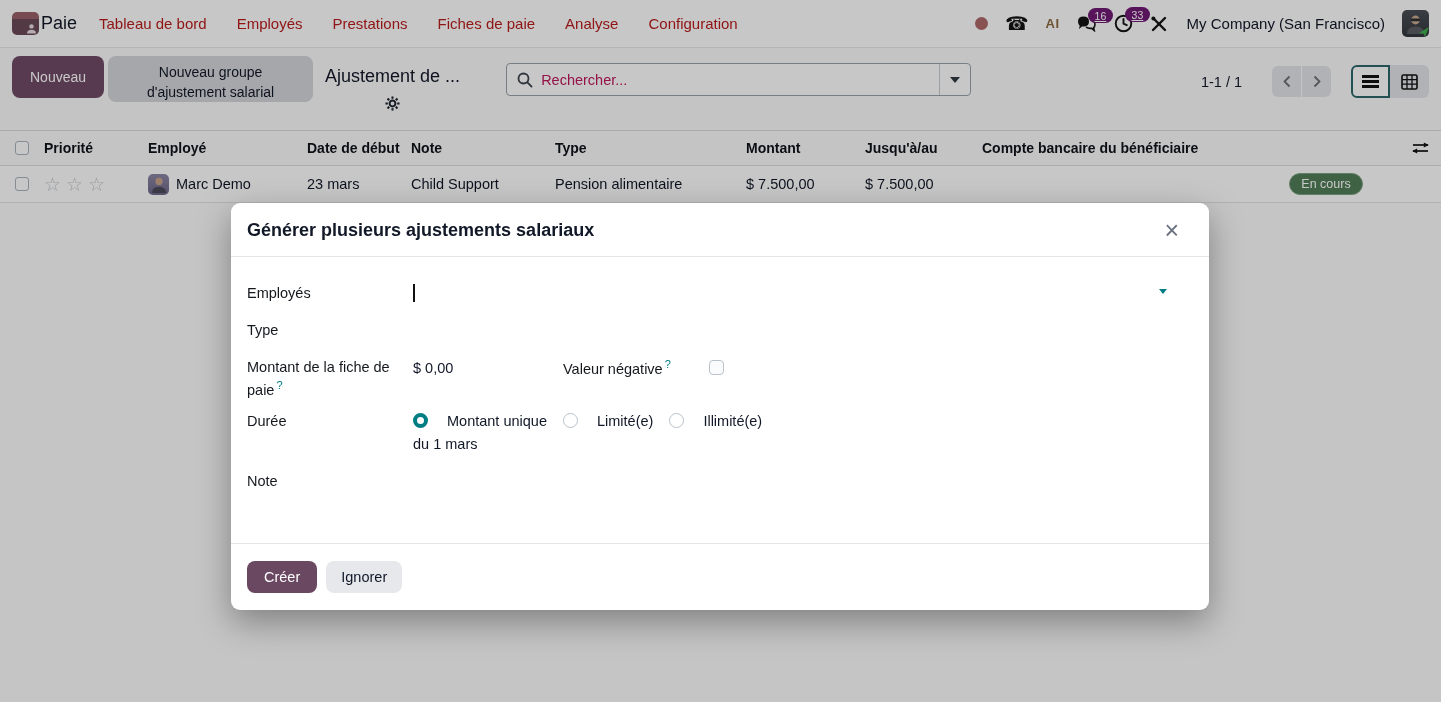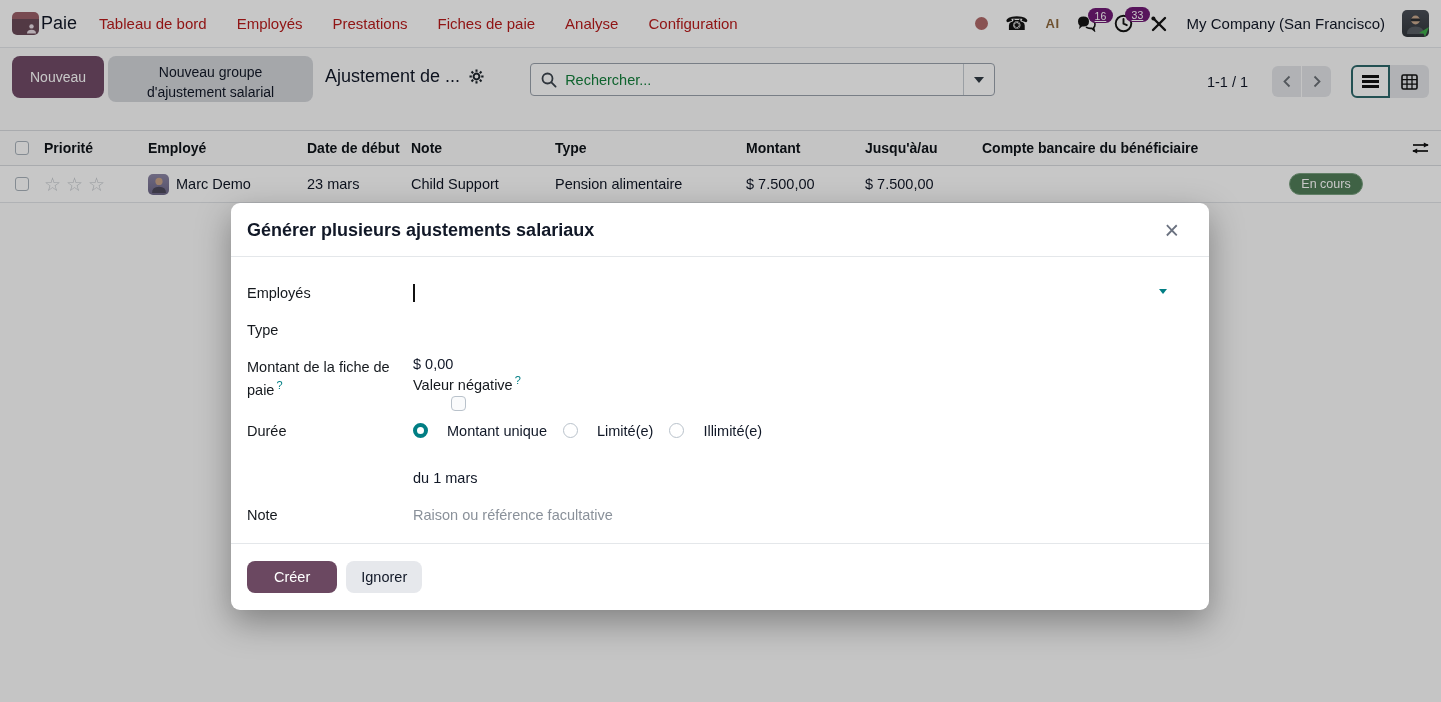--- a/index.html
+++ b/index.html
@@ -23,31 +23,31 @@
   .company { font-size:15px; color:#111827; margin-left:2px; }
   .avatar-lg { width:27px; height:27px; border-radius:5px; background:linear-gradient(#4a4f57,#33373d); position:relative; overflow:hidden; }
   .avatar-lg svg.person { position:absolute; left:3px; top:3px; }
   .avatar-lg svg.plane { position:absolute; right:0px; bottom:0px; }
 
   
   .cbar { height:82px; background:#fbfbfc; display:flex; align-items:flex-start; padding:8px 12px 0 12px; }
   .btn { border:none; border-radius:8px; font-size:14px; cursor:pointer; font-family:inherit; }
   .btn-primary { background:#714B67; color:#fff; padding:13px 18px; }
   .btn-group { background:#d4d6da; color:#111827; padding:6px 14px; margin-left:4px; width:205px; line-height:1.45; height:46px; }
-  .crumb { display:flex; align-items:center; gap:9px; margin-left:12px; margin-top:10px; }
+  .crumb { display:flex; align-items:center; gap:9px; margin-left:12px; margin-top:10px;flex-direction:column; }
   .crumb-title { font-size:18px; color:#111827; }
   .gear { display:flex; cursor:pointer; }
   .searchbox { margin-left:46px; margin-top:7px; width:465px; height:33px; background:#fff; border:1px solid #9aa2ac; border-radius:4px; display:flex; align-items:center; }
   .searchbox .mag { margin:0 8px 0 10px; display:flex; }
-  .searchbox .ph { color:#15803d; font-size:14.5px; flex:1; }
+  .searchbox .ph { color:#be185d; font-size:14.5px; flex:1; }
   .searchbox .sep { width:1px; height:100%; background:#c6ccd2; }
   .searchbox .dd { width:30px; display:flex; justify-content:center; align-items:center; height:100%; cursor:pointer; }
   .caret-down { width:0; height:0; border-left:5px solid transparent; border-right:5px solid transparent; border-top:6px solid #313b44; }
   .pager { margin-left:auto; display:flex; align-items:center; margin-top:9px; }
-  .pager-text { font-size:14.5px; color:#111827; margin-right:24px; }
+  .pager-text { font-size:14.5px; color:#111827; margin-right:30px; }
   .pg-btn { width:29px; height:31px; background:#e3e5e8; display:flex; align-items:center; justify-content:center; cursor:pointer; }
   .pg-btn.prev { border-radius:6px 0 0 6px; margin-right:1px; }
   .pg-btn.next { border-radius:0 6px 6px 0; }
   .switcher { display:flex; margin-left:20px; }
   .sw-btn { width:39px; height:33px; display:flex; align-items:center; justify-content:center; cursor:pointer; background:#e3e5e8; }
   .sw-btn.active { background:#fff; border:2px solid #2e686b; border-radius:6px 0 0 6px; }
   .sw-btn.last { border-radius:0 6px 6px 0; }
   .list-glyph { width:17px; height:13px; background:repeating-linear-gradient(#111 0 2.6px, transparent 2.6px 5.2px); }
 
   
@@ -70,32 +70,32 @@
   .m-head { padding:15px 24px 13px 16px; display:flex; align-items:center; border-bottom:1px solid #e4e7ea; }
   .m-title { font-size:18px; font-weight:700; color:#111827; }
   .m-close { margin-left:auto; font-size:25px; color:#6b7280; cursor:pointer; line-height:1; padding:0 6px; }
   .m-body { padding:25px 24px 0 16px; flex:1; font-size:14.5px; color:#111827; }
   .f-row { display:grid; grid-template-columns:166px 1fr; align-items:start; margin-bottom:15px; }
   .f-label { font-weight:500; color:#15191e; padding-top:1px; line-height:1.45; }
   .sup-help { color:#017e84; font-size:11px; vertical-align:super; margin-left:2px; cursor:pointer; }
   .f-value { position:relative; min-height:22px; display:flex; align-items:center; }
   .text-caret { display:inline-block; width:1.5px; height:18px; background:#111; }
   .caret-teal { position:absolute; right:18px; top:7px; width:0; height:0; border-left:4.5px solid transparent; border-right:4.5px solid transparent; border-top:5.5px solid #017e84; cursor:pointer; }
-  .amount-row { display:flex; align-items:flex-start;flex-direction:column; }
+  .amount-row { display:flex; align-items:center; }
   .amount-val { width:150px; }
   .cb-inline { width:15px; height:15px; border:1px solid #b9c2cb; border-radius:4px; background:#fafbfc; margin-left:38px; cursor:pointer; }
   .radio-group { display:flex; align-items:center; gap:16px; }
   .radio-item { display:flex; align-items:center; gap:19px; cursor:pointer; }
   .radio { width:15px; height:15px; border-radius:50%; background:#fff; }
   .radio.on { border:4.5px solid #017e84; }
   .radio.off { border:1px solid #b9c2cb; }
   .radio-label { font-weight:500; }
   .muted-ph { color:#8a919a; }
   .m-foot { border-top:1px solid #e4e7ea; padding:17px 16px; display:flex; gap:9px; }
-  .btn-create { background:#6b4861; color:#fff; padding:8px 27px; border-radius:8px; font-size:14.5px; }
+  .btn-create { background:#6b4861; color:#fff; padding:8px 17px; border-radius:8px; font-size:14.5px; }
   .btn-discard { background:#e6e8ec; color:#111827; padding:8px 15px; border-radius:8px; font-size:14.5px; }
 </style>
 </head>
 <body>
 
 <div class="page">
 
   <div class="nav">
     <div class="brand">
       <div class="app-icon">
@@ -296,21 +296,21 @@
       </div>
       <div class="f-value amount-row">
         <span class="amount-val">$ 0,00</span>
         <span class="f-label">
           <span>Valeur négative</span><span class="sup-help">?</span>
         </span>
         <span class="cb-inline"></span>
       </div>
     </div>
 
-    <div class="f-row" style="margin-bottom:25px;">
+    <div class="f-row" style="margin-bottom:1px;">
       <div class="f-label">Durée</div>
       <div class="f-value radio-group">
         <span class="radio-item">
           <span class="radio on"></span>
           <span class="radio-label">Montant unique</span>
         </span>
         <span class="radio-item">
           <span class="radio off"></span>
           <span class="radio-label">Limité(e)</span>
         </span>
@@ -321,21 +321,20 @@
       </div>
     </div>
 
     <div class="f-row">
       <div class="f-label"></div>
       <div class="f-value">du 1 mars</div>
     </div>
 
     <div class="f-row">
       <div class="f-label">Note</div>
-      <div class="f-value muted-ph">Raison ou référence facultative</div>
     </div>
 
   </div>
 
   <div class="m-foot">
     <button class="btn btn-create">Créer</button>
     <button class="btn btn-discard">Ignorer</button>
   </div>
 </div>
 

